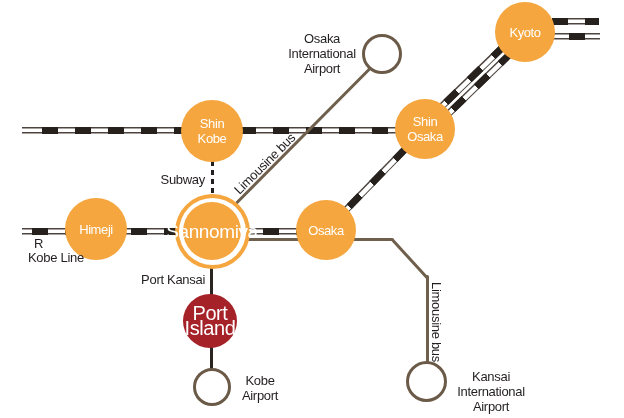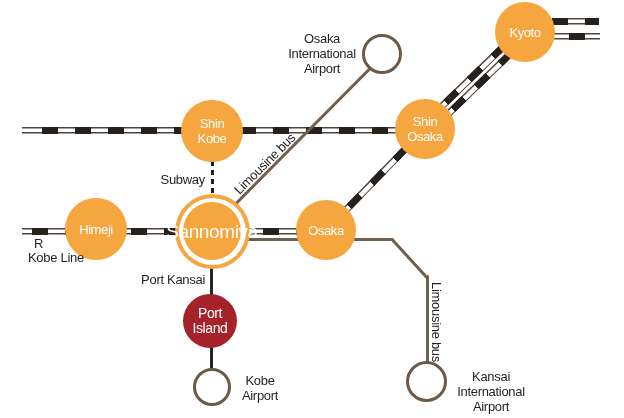--- a/index.html
+++ b/index.html
@@ -78,21 +78,21 @@
   <div class="circle airport" style="left:406px; top:361px; width:41px; height:41px;"></div>
 
   <div class="st-lbl" style="left:525px; top:32px;">Kyoto</div>
   <div class="st-lbl" style="left:212px; top:131px;">Shin
 Kobe</div>
   <div class="st-lbl" style="left:425px; top:129px;">Shin
 Osaka</div>
   <div class="st-lbl" style="left:96px; top:229px;">Himeji</div>
   <div class="st-lbl" style="left:326px; top:230px;">Osaka</div>
   <div class="st-lbl" style="left:212px; top:231px; font-size:19px;">Sannomiya</div>
-  <div class="st-lbl" style="left:210px; top:321px; font-size:14px;">Port
+  <div class="st-lbl" style="left:210px; top:321px; font-size:20px;">Port
 Island</div>
 
   <div class="lbl ctr" style="left:322px; top:53px;">Osaka
 International
 Airport</div>
   <div class="lbl ctr" style="left:491px; top:391px;">Kansai
 International
 Airport</div>
   <div class="lbl ctr" style="left:260px; top:388px;">Kobe
 Airport</div>

